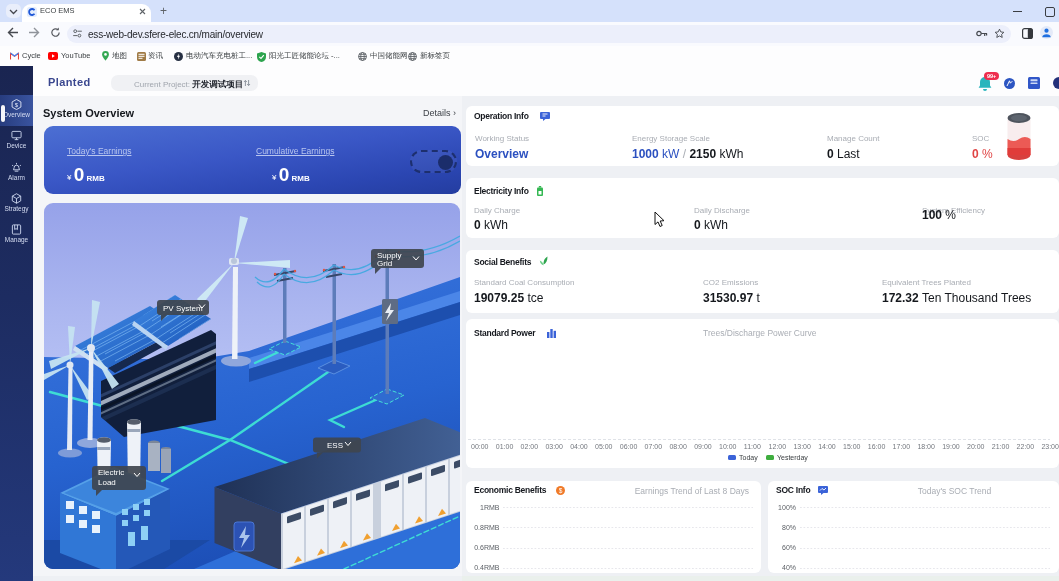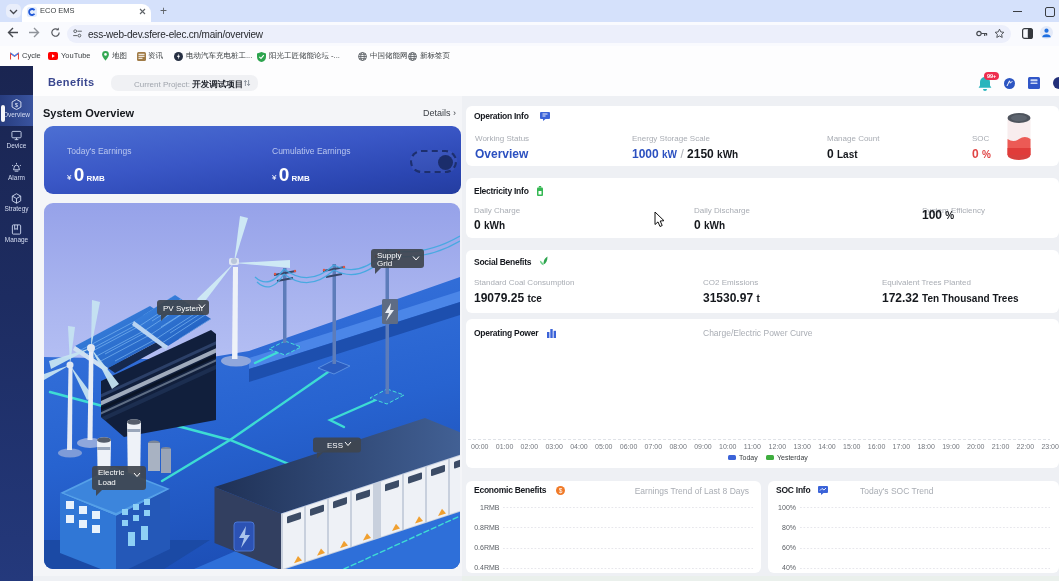--- a/index.html
+++ b/index.html
@@ -26,32 +26,32 @@
   #sidebar{left:0;top:66px;width:33px;height:515px;background:linear-gradient(180deg,#1a2551 0%,#1d2c61 45%,#24397c 100%);}
   #sbsel{left:0;top:95px;width:33px;height:31px;background:linear-gradient(90deg,#273c7e,#3a549f);}
   .sbitem{position:absolute;width:33px;text-align:center;color:#d5ddf2;font-size:6.5px;}
   .sbitem svg{display:block;margin:0 auto 1px;}
   #ibeam{left:1px;top:105px;width:3.5px;height:17px;background:#f5f6fb;border-radius:2px;box-shadow:0 0 1px rgba(0,0,0,.4);}
   
   #leftbg{left:33px;top:96px;width:429px;height:480px;background:#f4f5f8;}
   #sysov{left:43px;top:107px;font-size:11px;font-weight:bold;color:#15181d;}
   #details{left:423px;top:108px;font-size:9px;color:#3b3f45;}
   #banner{left:44px;top:126px;width:417px;height:68px;border-radius:9px;background:linear-gradient(172deg,#4c6fd3 0%,#3a57c6 45%,#2b46b2 78%,#243da0 100%);}
-  .blabel{position:absolute;font-size:8.5px;color:#b9c6ef;}
+  .blabel{position:absolute;font-size:8.5px;color:#b9c6ef;text-decoration:underline;}
   .bval{position:absolute;color:#fff;font-size:8px;}
   .bval b{font-size:19px;font-weight:bold;position:relative;top:1px;}
   #toggle{left:410px;top:149.5px;width:47px;height:23px;border:2px dashed #1d2f6e;border-radius:13px;background:rgba(255,255,255,0.05);box-sizing:border-box;}
   #togdot{left:438px;top:155px;width:15px;height:15px;border-radius:50%;background:#1b2d6b;}
   #illus{left:44px;top:203px;width:416px;height:366px;border-radius:9px;overflow:hidden;}
   
   .card{position:absolute;background:#fff;border-radius:6px;}
   .ctitle{position:absolute;font-size:8.5px;font-weight:bold;color:#16191f;letter-spacing:-0.25px;}
   .clab{position:absolute;font-size:8px;color:#a9adb4;}
   .cval{position:absolute;font-size:12px;font-weight:bold;color:#15181d;}
-  .cval small{font-size:10px;font-weight:bold;}
+  .cval small{font-size:12px;font-weight:normal;}
   .blue{color:#2b50c0;}
   .red{color:#e04545;}
   .gray{color:#a9adb4;}
   #xaxis{left:468px;top:438.5px;width:582px;height:1px;background-image:linear-gradient(90deg,#dfe2e7 60%,transparent 40%);background-size:5px 1px;}
   .tlab{position:absolute;top:443px;font-size:7px;color:#73777e;}
   .ylab{position:absolute;font-size:7px;color:#5c6066;text-align:right;}
   .grid{position:absolute;height:1px;background-image:linear-gradient(90deg,#e7e7ec 40%,transparent 60%);background-size:3.5px 1px;}
 </style></head>
 <body>
 
@@ -148,21 +148,21 @@
   </svg>
 <div class="bm" style="left:370px">中国储能网</div>
 <svg class="abs" style="left:408px;top:52px" width="9" height="9" viewBox="0 0 9 9">
     <circle cx="4.5" cy="4.5" r="4" fill="none" stroke="#5f6368" stroke-width="0.9"></circle>
     <ellipse cx="4.5" cy="4.5" rx="1.8" ry="4" fill="none" stroke="#5f6368" stroke-width="0.9"></ellipse>
     <path d="M0.5 4.5 H8.5 M1 2.3 H8 M1 6.7 H8" stroke="#5f6368" stroke-width="0.9"></path>
   </svg>
 <div class="bm" style="left:420px">新标签页</div>
 
 <div class="abs" id="appheader"></div>
-<div class="abs" id="logo">Benefits</div>
+<div class="abs" id="logo">Planted</div>
 <div class="abs" id="projpill"></div>
 <div class="abs" id="projtext">Current Project: <span id="projname">开发调试项目</span></div>
 <svg class="abs" style="left:243px;top:79px" width="8" height="8" viewBox="0 0 8 8">
     <path d="M2.4 7 V1.6 M1 3 L2.4 1.4 L3.8 3 M5.6 1 V6.4 M4.2 5 L5.6 6.6 L7 5" stroke="#868c96" stroke-width="0.9" fill="none"></path>
   </svg>
 
 <svg class="abs" style="left:977px;top:75px" width="16" height="17" viewBox="0 0 16 17">
     <path d="M8 2 a5 5 0 0 1 5 5 v3.5 l1.4 2.3 H1.6 L3 10.5 V7 A5 5 0 0 1 8 2 Z" fill="#2ab5bd"></path>
     <path d="M6 14 a2 2 0 0 0 4 0 Z" fill="#2ab5bd"></path>
   </svg>
@@ -212,21 +212,21 @@
     </svg>
 Manage</div>
 <div class="abs" id="ibeam"></div>
 
 <div class="abs" id="leftbg"></div>
 <div class="abs" id="sysov">System Overview</div>
 <div class="abs" id="details">Details ›</div>
 <div class="abs" id="banner"></div>
 <div class="blabel" style="left:67px;top:146px">Today's Earnings</div>
 <div class="bval" style="left:67px;top:163px">¥ <b>0</b> <b style="font-size:8px">RMB</b></div>
-<div class="blabel" style="left:272px;top:146px">Cumulative Earnings</div>
+<div class="blabel" style="left:256px;top:146px">Cumulative Earnings</div>
 <div class="bval" style="left:272px;top:163px">¥ <b>0</b> <b style="font-size:8px">RMB</b></div>
 <div class="abs" id="toggle"></div>
 <div class="abs" id="togdot"></div>
 <div class="abs" id="illus">
 <svg width="416" height="366" viewBox="0 0 416 366">
 <defs>
 <linearGradient id="sky" x1="0" y1="0" x2="0" y2="1">
 <stop offset="0" stop-color="#96a2e9"></stop>
           <stop offset="0.55" stop-color="#acb7f0"></stop>
           <stop offset="1" stop-color="#bac5f6"></stop>
@@ -503,27 +503,27 @@
     <path d="M4.5 10 C4.5 6 4.5 3 8.5 0.5 C8.5 5 7 7.5 4.5 8.5" fill="#2da44e"></path>
     <path d="M4.5 10 C4.5 7.5 3.5 5.5 0.8 4.5 C1.2 7.5 2.5 8.8 4.5 9.2" fill="#6fd18a"></path>
   </svg>
 <div class="clab" style="left:474px;top:278px">Standard Coal Consumption</div>
 <div class="cval" style="left:474px;top:291px">19079.25 <small>tce</small></div>
 <div class="clab" style="left:703px;top:278px">CO2 Emissions</div>
 <div class="cval" style="left:703px;top:291px">31530.97 <small>t</small></div>
 <div class="clab" style="left:882px;top:278px">Equivalent Trees Planted</div>
 <div class="cval" style="left:882px;top:291px">172.32 <small style="color:#15181d">Ten Thousand Trees</small></div>
 <div class="card" style="left:466px;top:319px;width:593px;height:148.5px"></div>
-<div class="ctitle" style="left:474px;top:328px">Operating Power</div>
+<div class="ctitle" style="left:474px;top:328px">Standard Power</div>
 <svg class="abs" style="left:547px;top:328.5px" width="9" height="9" viewBox="0 0 9 9">
     <rect x="0" y="3" width="2.4" height="6" fill="#3b63d8"></rect>
     <rect x="3.3" y="0" width="2.4" height="9" fill="#3b63d8"></rect>
     <rect x="6.6" y="1.8" width="2.4" height="7.2" fill="#3b63d8"></rect>
   </svg>
-<div class="clab" style="left:703px;top:328px;font-size:8.5px">Charge/Electric Power Curve</div>
+<div class="clab" style="left:703px;top:328px;font-size:8.5px">Trees/Discharge Power Curve</div>
 <div class="abs" id="xaxis"></div>
 <div id="timelabels">
     <div class="tlab" style="left:471.0px">00:00</div>
     <div class="tlab" style="left:495.8px">01:00</div>
     <div class="tlab" style="left:520.6px">02:00</div>
     <div class="tlab" style="left:545.4px">03:00</div>
     <div class="tlab" style="left:570.2px">04:00</div>
     <div class="tlab" style="left:595.0px">05:00</div>
     <div class="tlab" style="left:619.8px">06:00</div>
     <div class="tlab" style="left:644.6px">07:00</div>
@@ -555,21 +555,21 @@
     <text x="4.5" y="6.8" font-size="6.5" fill="#fff" text-anchor="middle" font-family="Liberation Sans">$</text>
   </svg>
 <div class="clab" style="left:560px;top:485.5px;width:189px;text-align:right;font-size:8.5px">Earnings Trend of Last 8 Days</div>
 <div class="card" style="left:768px;top:480.5px;width:291px;height:92px"></div>
 <div class="ctitle" style="left:776px;top:485px">SOC Info</div>
 <svg class="abs" style="left:818px;top:485.5px" width="10" height="9" viewBox="0 0 10 9">
     <rect width="10" height="7" rx="1" fill="#3b63d8"></rect>
     <path d="M2 4.5 L4 2.5 L6 4 L8 2" stroke="#fff" stroke-width="0.9" fill="none"></path>
     <path d="M3 7 L3 9 L5.5 7 Z" fill="#3b63d8"></path>
   </svg>
-<div class="clab" style="left:860px;top:485.5px;width:189px;text-align:left;font-size:8.5px">Today's SOC Trend</div>
+<div class="clab" style="left:860px;top:485.5px;width:189px;text-align:center;font-size:8.5px">Today's SOC Trend</div>
 <div id="ylabels">
     <div class="ylab" style="left:460px;top:503.5px;width:39.5px">1RMB</div>
     <div class="grid" style="left:503px;top:507px;width:250px"></div>
     <div class="ylab" style="left:762px;top:503.5px;width:34px">100%</div>
     <div class="grid" style="left:800px;top:507px;width:250px"></div>
     <div class="ylab" style="left:460px;top:523.8px;width:39.5px">0.8RMB</div>
     <div class="grid" style="left:503px;top:527.3px;width:250px"></div>
     <div class="ylab" style="left:762px;top:523.8px;width:34px">80%</div>
     <div class="grid" style="left:800px;top:527.3px;width:250px"></div>
     <div class="ylab" style="left:460px;top:544.1px;width:39.5px">0.6RMB</div>

